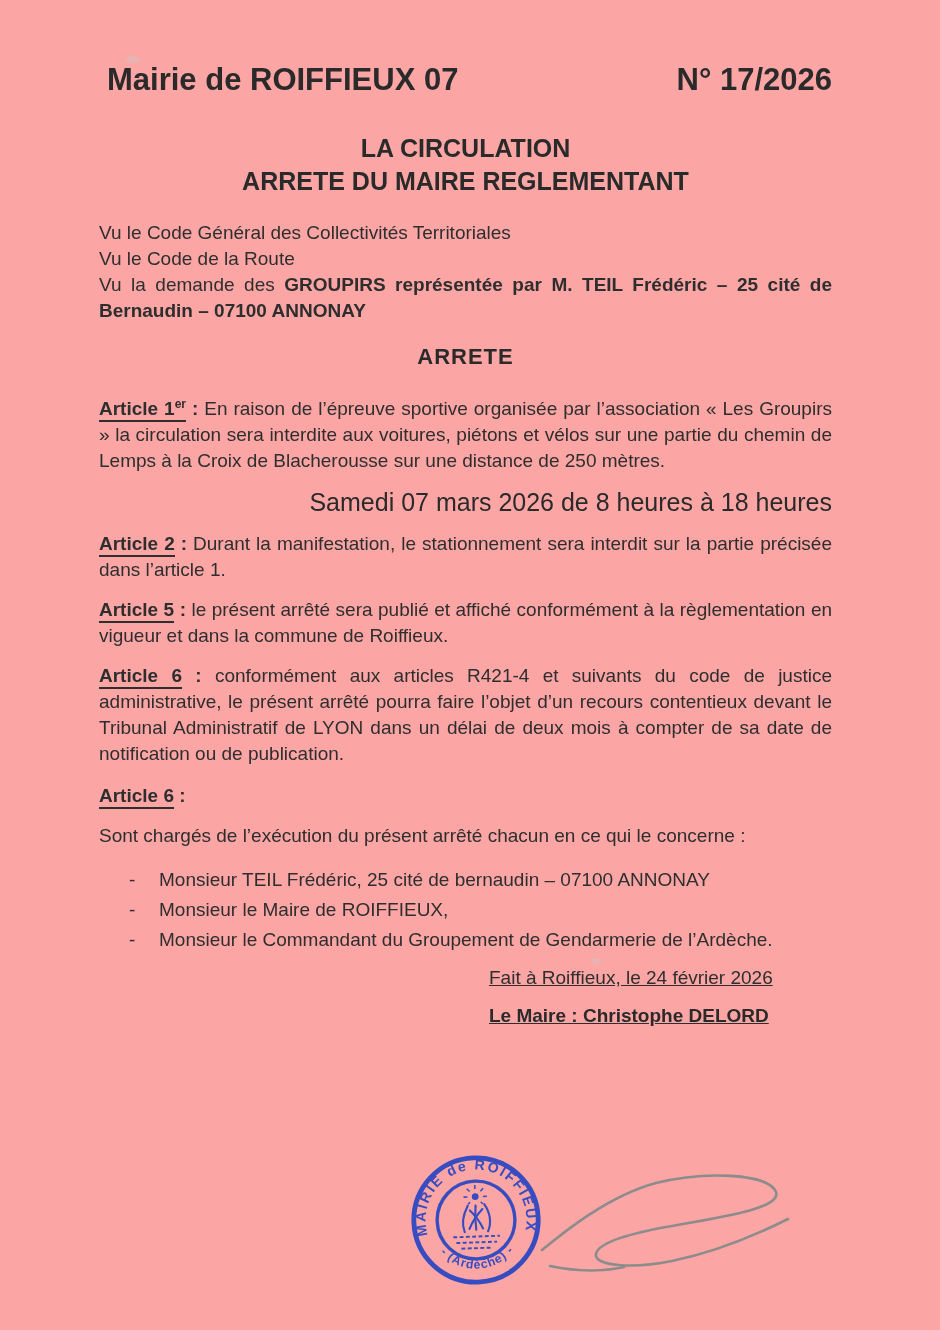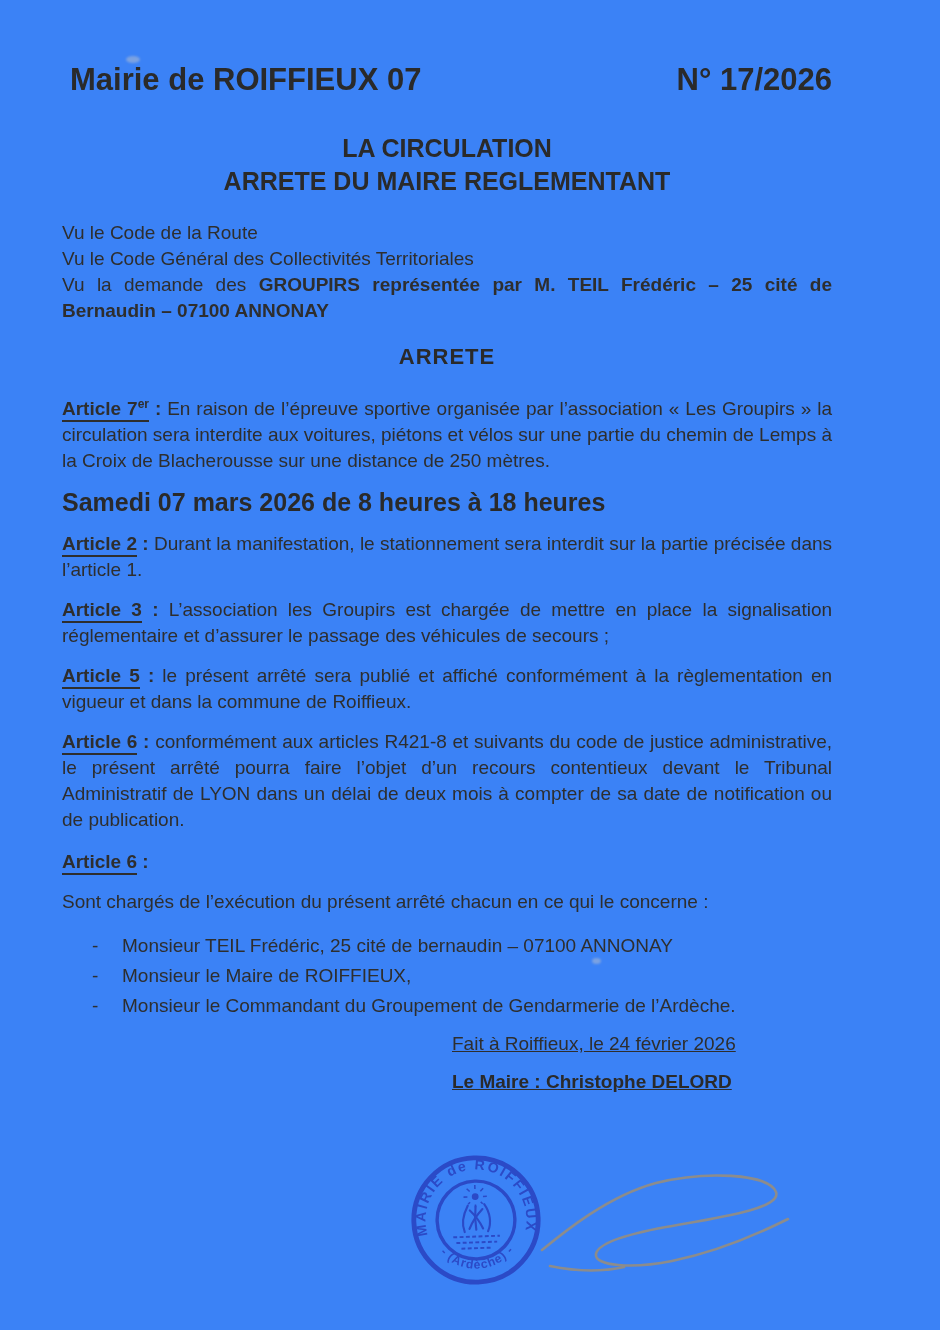--- a/index.html
+++ b/index.html
@@ -4,21 +4,21 @@
 <style>
   * { margin:0; padding:0; box-sizing:border-box; }
   html, body { background:#ffffff; }
   body {
     width:940px; height:1330px; overflow:hidden;
     font-family:"Liberation Sans", sans-serif;
     color:#2e2e2e;
   }
   .page {
     position:relative; width:940px; height:1330px;
-    background:#3b82f6; padding:62px 108px 0 62px; overflow:hidden;
+    background:#fca5a5; padding:62px 108px 0 99px; overflow:hidden;
   }
   .doc-header {
     display:flex; justify-content:space-between; align-items:baseline;
     font-size:31px; font-weight:bold; color:#2a2a2a; padding-left:8px;
   }
   .doc-title {
     margin-top:34px; text-align:center;
     font-size:25px; font-weight:bold; line-height:1.32; color:#2a2a2a;
   }
   .title-line { display:block; }
@@ -32,22 +32,22 @@
   .article { font-size:19px; line-height:26px; text-align:justify; }
   .mt-first { margin-top:26px; }
   .mt { margin-top:14px; }
   .article-label {
     font-weight:bold;
     border-bottom:2px solid currentColor; padding-bottom:1px;
   }
   .article-label sup { font-size:12px; line-height:0; }
   .article-colon { font-weight:bold; }
   .date-heading {
-    margin-top:14px; text-align:left;
-    font-size:25px; font-weight:bold; color:#2a2a2a;
+    margin-top:14px; text-align:right;
+    font-size:25px; font-weight:normal; color:#2a2a2a;
   }
   .article6b { margin-top:16px; font-size:19px; line-height:26px; }
   .exec-intro { margin-top:14px; font-size:19px; line-height:26px; }
   .exec-list { margin-top:18px; padding-left:30px; font-size:19px; }
   .exec-item { display:flex; line-height:26px; margin-bottom:4px; }
   .exec-item .dash { width:30px; flex:0 0 30px; }
   .footer-block { margin-top:12px; margin-left:390px; font-size:19px; line-height:26px;text-decoration:underline; }
   .signatory { margin-top:12px; font-weight:bold; color:#2a2a2a; }
   .stamp { position:absolute; left:408px; top:1152px; opacity:0.93; transform:rotate(-2deg); }
   .signature { position:absolute; left:536px; top:1170px; }
@@ -67,44 +67,42 @@
     <span>Mairie de ROIFFIEUX 07</span>
     <span>N° 17/2026</span>
   </header>
 
   <h1 class="doc-title">
     <span class="title-line">LA CIRCULATION</span>
     <span class="title-line">ARRETE DU MAIRE REGLEMENTANT</span>
   </h1>
 
   <section class="preamble">
+    <p>Vu le Code Général des Collectivités Territoriales</p>
     <p>Vu le Code de la Route</p>
-    <p>Vu le Code Général des Collectivités Territoriales</p>
     <p class="justify"><span>Vu la demande des </span><span class="bold">GROUPIRS représentée par M. TEIL Frédéric – 25 cité de Bernaudin – 07100 ANNONAY</span></p>
   </section>
 
   <h2 class="arrete-heading">ARRETE</h2>
 
-  <p class="article mt-first"><span class="article-label"><span>Article 7</span><sup>er</sup></span><span class="article-colon"> :</span>
+  <p class="article mt-first"><span class="article-label"><span>Article 1</span><sup>er</sup></span><span class="article-colon"> :</span>
     <span>En raison de l’épreuve sportive organisée par l’association « Les Groupirs » la circulation sera interdite aux voitures, piétons et vélos sur une partie du chemin de Lemps à la Croix de Blacherousse sur une distance de 250 mètres.</span></p>
 
   <h2 class="date-heading">Samedi 07 mars 2026 de 8 heures à 18 heures</h2>
 
   <p class="article mt"><span class="article-label">Article 2</span><span class="article-colon"> :</span>
     <span>Durant la manifestation, le stationnement sera interdit sur la partie précisée dans l’article 1.</span></p>
 
-  <p class="article mt"><span class="article-label">Article 3</span><span class="article-colon"> :</span>
-    <span>L’association les Groupirs est chargée de mettre en place la signalisation réglementaire et d’assurer le passage des véhicules de secours ;</span></p>
 
 
   <p class="article mt"><span class="article-label">Article 5</span><span class="article-colon"> :</span>
     <span>le présent arrêté sera publié et affiché conformément à la règlementation en vigueur et dans la commune de Roiffieux.</span></p>
 
   <p class="article mt"><span class="article-label">Article 6</span><span class="article-colon"> :</span>
-    <span>conformément aux articles R421-8 et suivants du code de justice administrative, le présent arrêté pourra faire l’objet d’un recours contentieux devant le Tribunal Administratif de LYON dans un délai de deux mois à compter de sa date de notification ou de publication.</span></p>
+    <span>conformément aux articles R421-4 et suivants du code de justice administrative, le présent arrêté pourra faire l’objet d’un recours contentieux devant le Tribunal Administratif de LYON dans un délai de deux mois à compter de sa date de notification ou de publication.</span></p>
 
   <p class="article6b"><span class="article-label">Article 6</span><span class="article-colon"> :</span></p>
 
   <p class="exec-intro">Sont chargés de l’exécution du présent arrêté chacun en ce qui le concerne :</p>
 
   <div class="exec-list">
     <div class="exec-item">
       <span class="dash">-</span>
       <span>Monsieur TEIL Frédéric, 25 cité de bernaudin – 07100 ANNONAY</span>
     </div>

